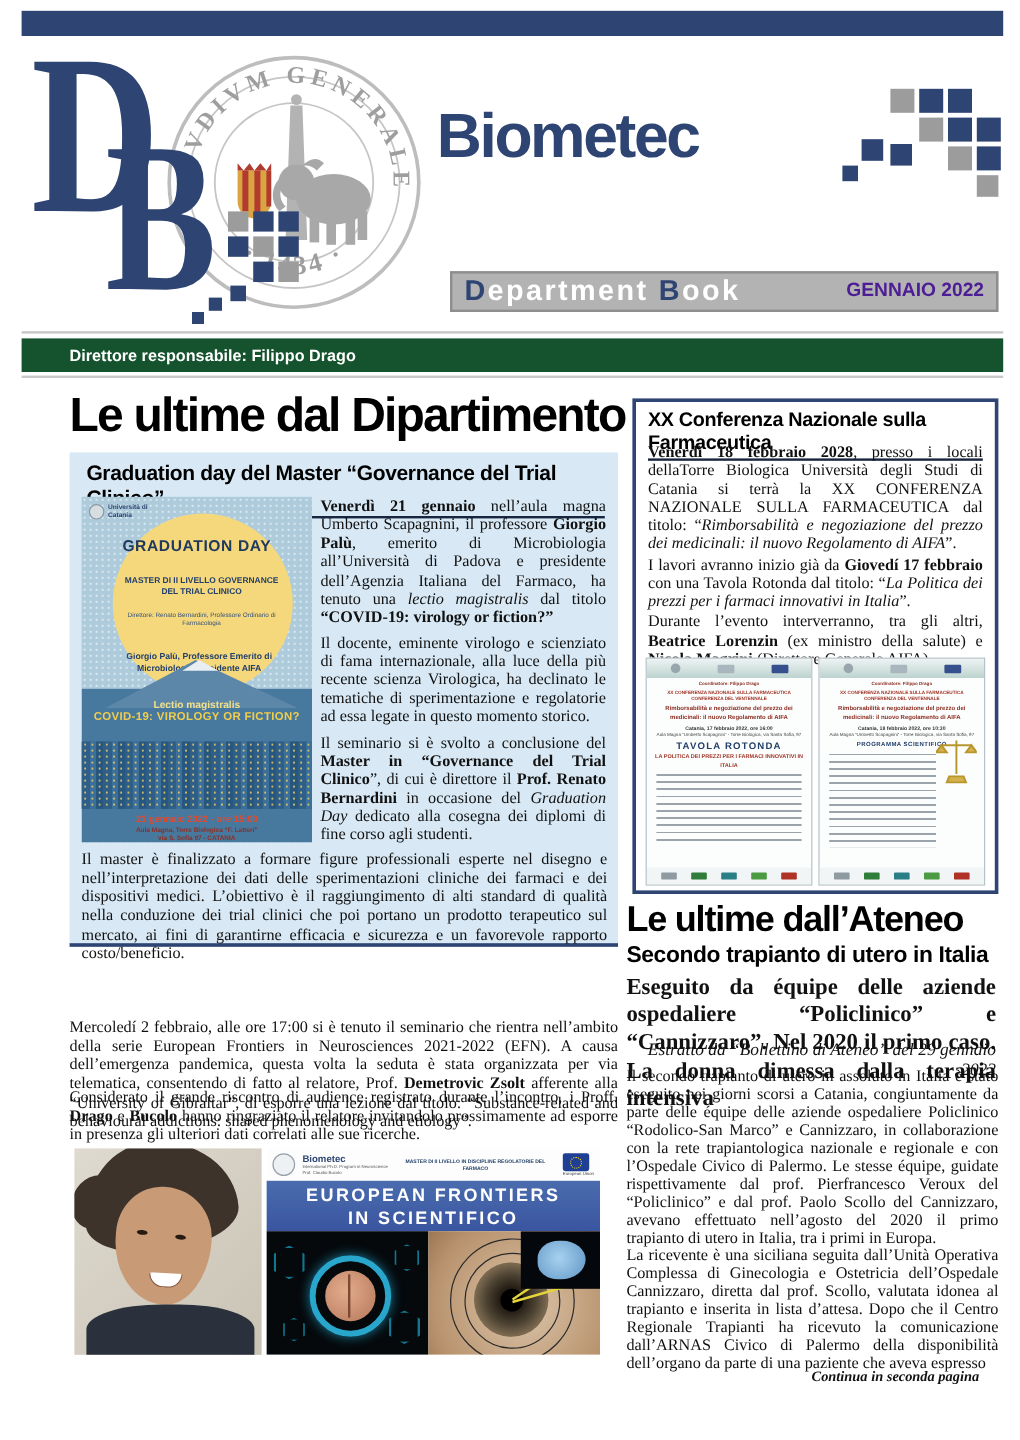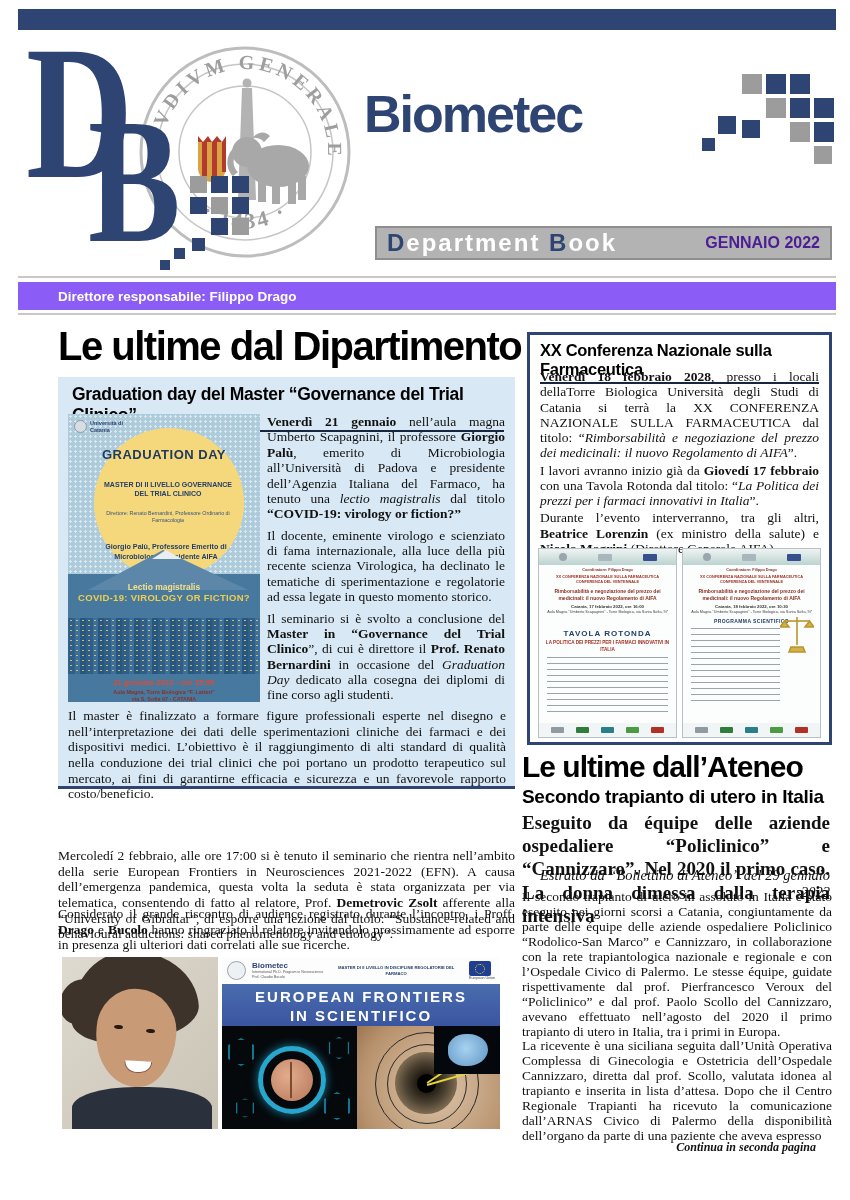--- a/index.html
+++ b/index.html
@@ -18,21 +18,21 @@
   .dept{left:368px;top:146px;font-family:"Liberation Sans",sans-serif;font-weight:bold;
         font-size:13.5px;line-height:1.35;color:#2e4573;z-index:4;}
   .bookbar{left:375px;top:226px;width:457px;height:34px;background:#b3b3b3;
            border:2px solid #8e8e8e;box-sizing:border-box;z-index:4;
            display:flex;align-items:center;justify-content:space-between;padding:0 10px;}
   .booktitle{font-family:"Liberation Sans",sans-serif;font-weight:bold;font-size:24px;
              letter-spacing:2px;color:#fff;white-space:nowrap;}
   .booktitle .cap{color:#2e4573;}
   .issue{font-family:"Liberation Sans",sans-serif;font-weight:bold;font-size:16px;color:#4c1d95;}
   .rule{background:#c8c8c8;height:2px;left:18px;width:818px;}
-  .infobar{left:18px;top:282px;width:818px;height:28px;background:#8b5cf6;z-index:4;
+  .infobar{left:18px;top:282px;width:818px;height:28px;background:#14532d;z-index:4;
            display:flex;align-items:center;justify-content:space-between;
            padding:0 18px 0 40px;box-sizing:border-box;}
   .infobar div{font-family:"Liberation Sans",sans-serif;font-weight:bold;color:#fff;}
   .director{font-size:13.5px;}
   .registration{font-size:12.5px;}
 
   
   .headline1{left:58px;top:324px;font-family:"Liberation Sans",sans-serif;font-weight:bold;
              font-size:40px;letter-spacing:-1.5px;color:#000;}
   .headline2{left:522px;top:750px;font-family:"Liberation Sans",sans-serif;font-weight:bold;
@@ -154,21 +154,21 @@
   .fl-top{height:16px;background:linear-gradient(#eef4f3,#bcd3cf);display:flex;align-items:center;
           justify-content:space-around;padding:0 4px;}
   .fl-logo{width:14px;height:7px;background:#aab6bd;border-radius:1px;}
   .fl-logo.blue{background:#35508c;}
   .fl-logo.round{width:8px;height:8px;border-radius:50%;background:#98a6ad;}
   .fl-coord{font-size:3.8px;font-weight:bold;color:#8b2f23;margin-top:3px;}
   .fl-conf{font-size:3.9px;font-weight:bold;color:#a03324;line-height:1.4;margin-top:2px;}
   .fl-heading{font-size:5px;font-weight:bold;color:#8b2f23;line-height:1.35;margin:3px 6px 0;}
   .fl-date{font-size:4.3px;font-weight:bold;color:#333;margin-top:3px;}
   .fl-venue{font-size:3.8px;color:#444;margin-top:1px;}
-  .fl-main{font-size:8px;font-weight:bold;color:#23406a;letter-spacing:1px;margin-top:15px;}
+  .fl-main{font-size:8px;font-weight:bold;color:#23406a;letter-spacing:1px;margin-top:3px;}
   .fl-sub{font-size:4.6px;font-weight:bold;color:#a03324;margin:2px 6px 0;line-height:1.4;}
   .fl-prog{font-size:5px;font-weight:bold;color:#23406a;margin-top:4px;letter-spacing:.4px;}
   .fl-lines{margin:4px 8px 0;height:58px;
             background:repeating-linear-gradient(#9aa4aa 0 1.5px,transparent 1.5px 6px);}
   .fl-lines.tall{height:78px;}
   .fl-foot{position:absolute;left:0;bottom:0;width:100%;height:14px;background:#f2f5f5;
            display:flex;align-items:center;justify-content:space-evenly;}
   .fl-foot i{display:block;width:13px;height:6px;border-radius:1px;}
   .scales{position:absolute;right:6px;top:64px;}
 

